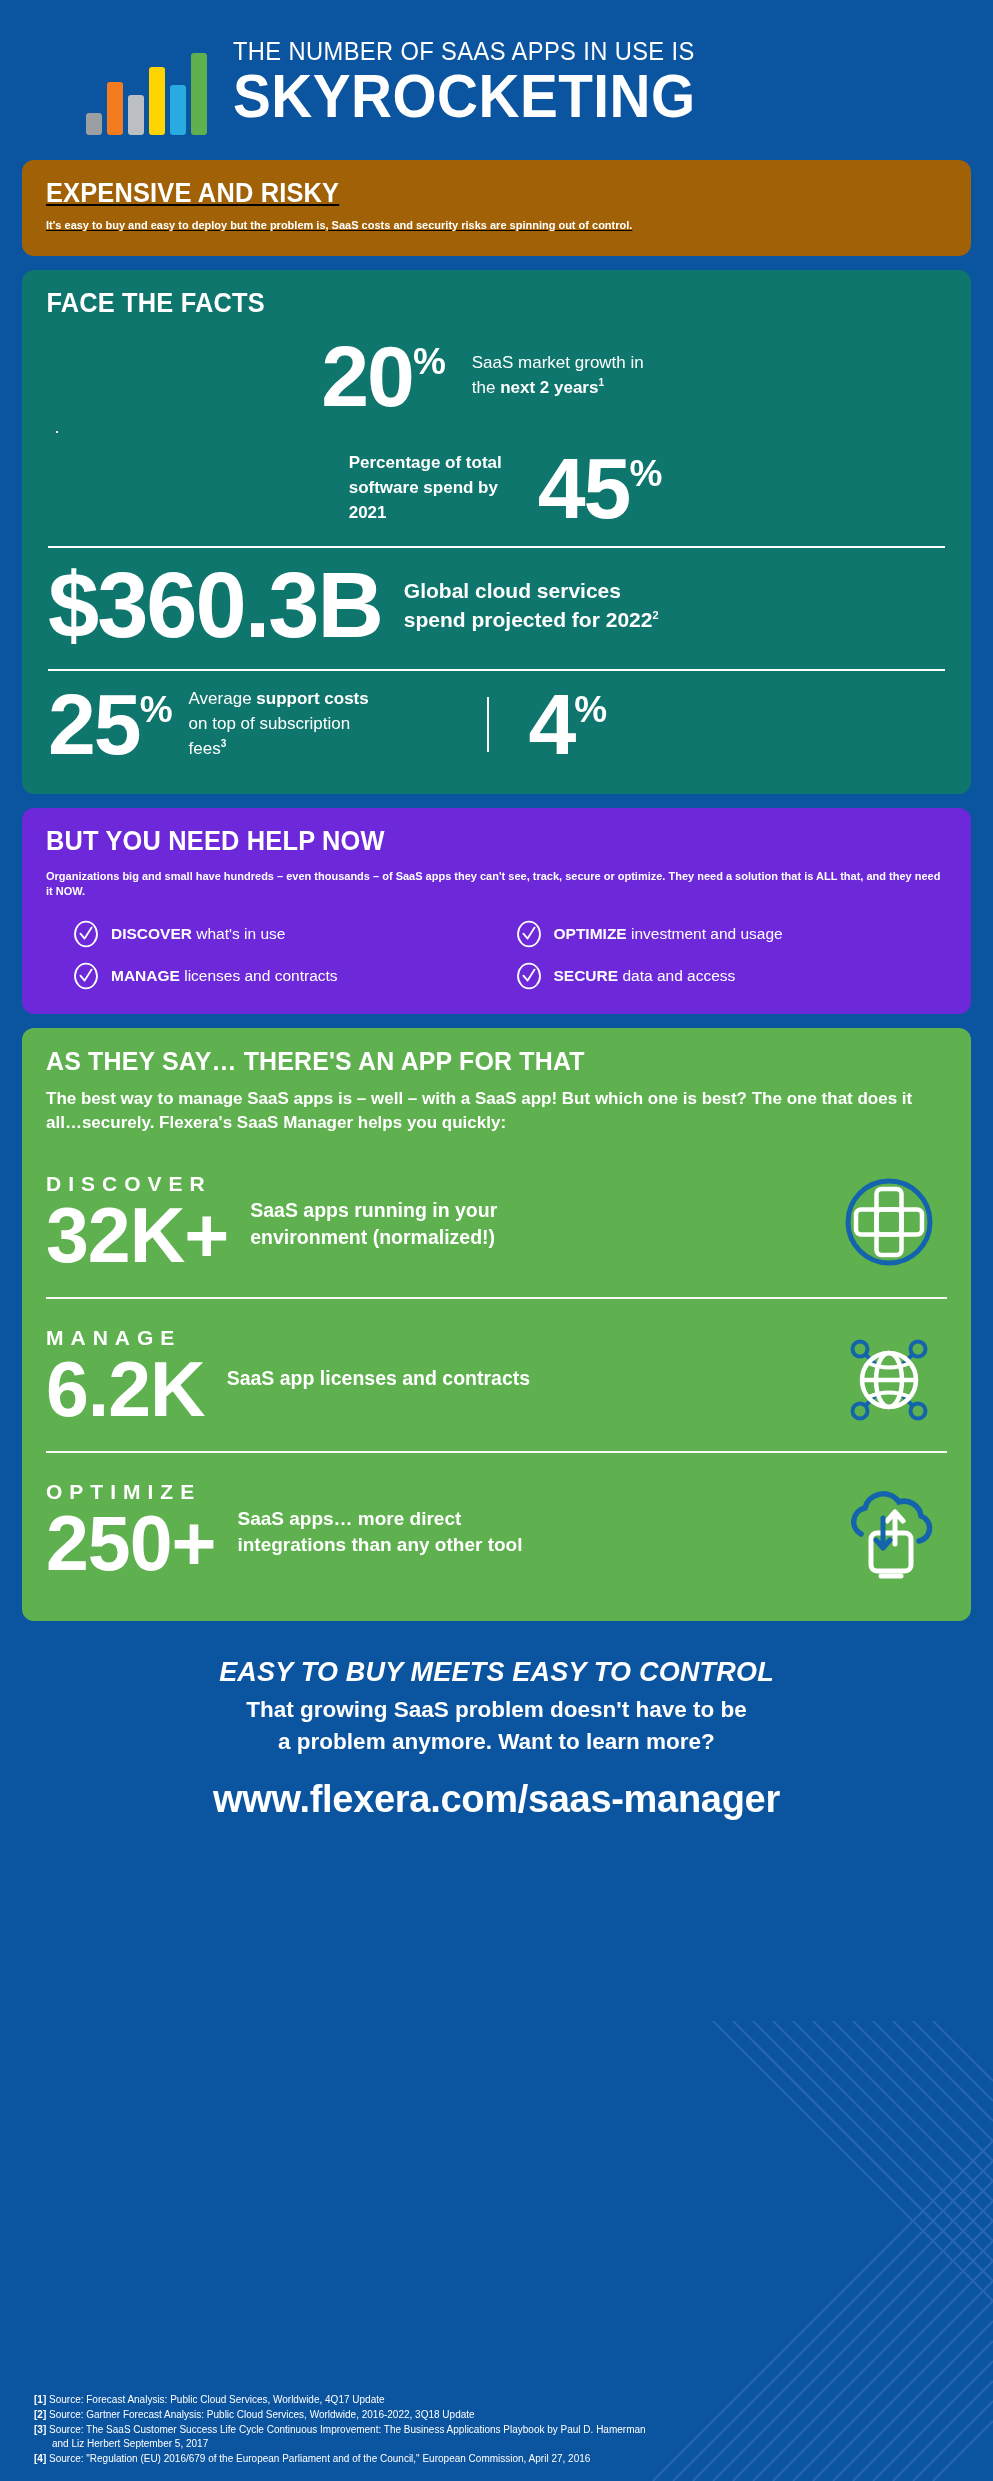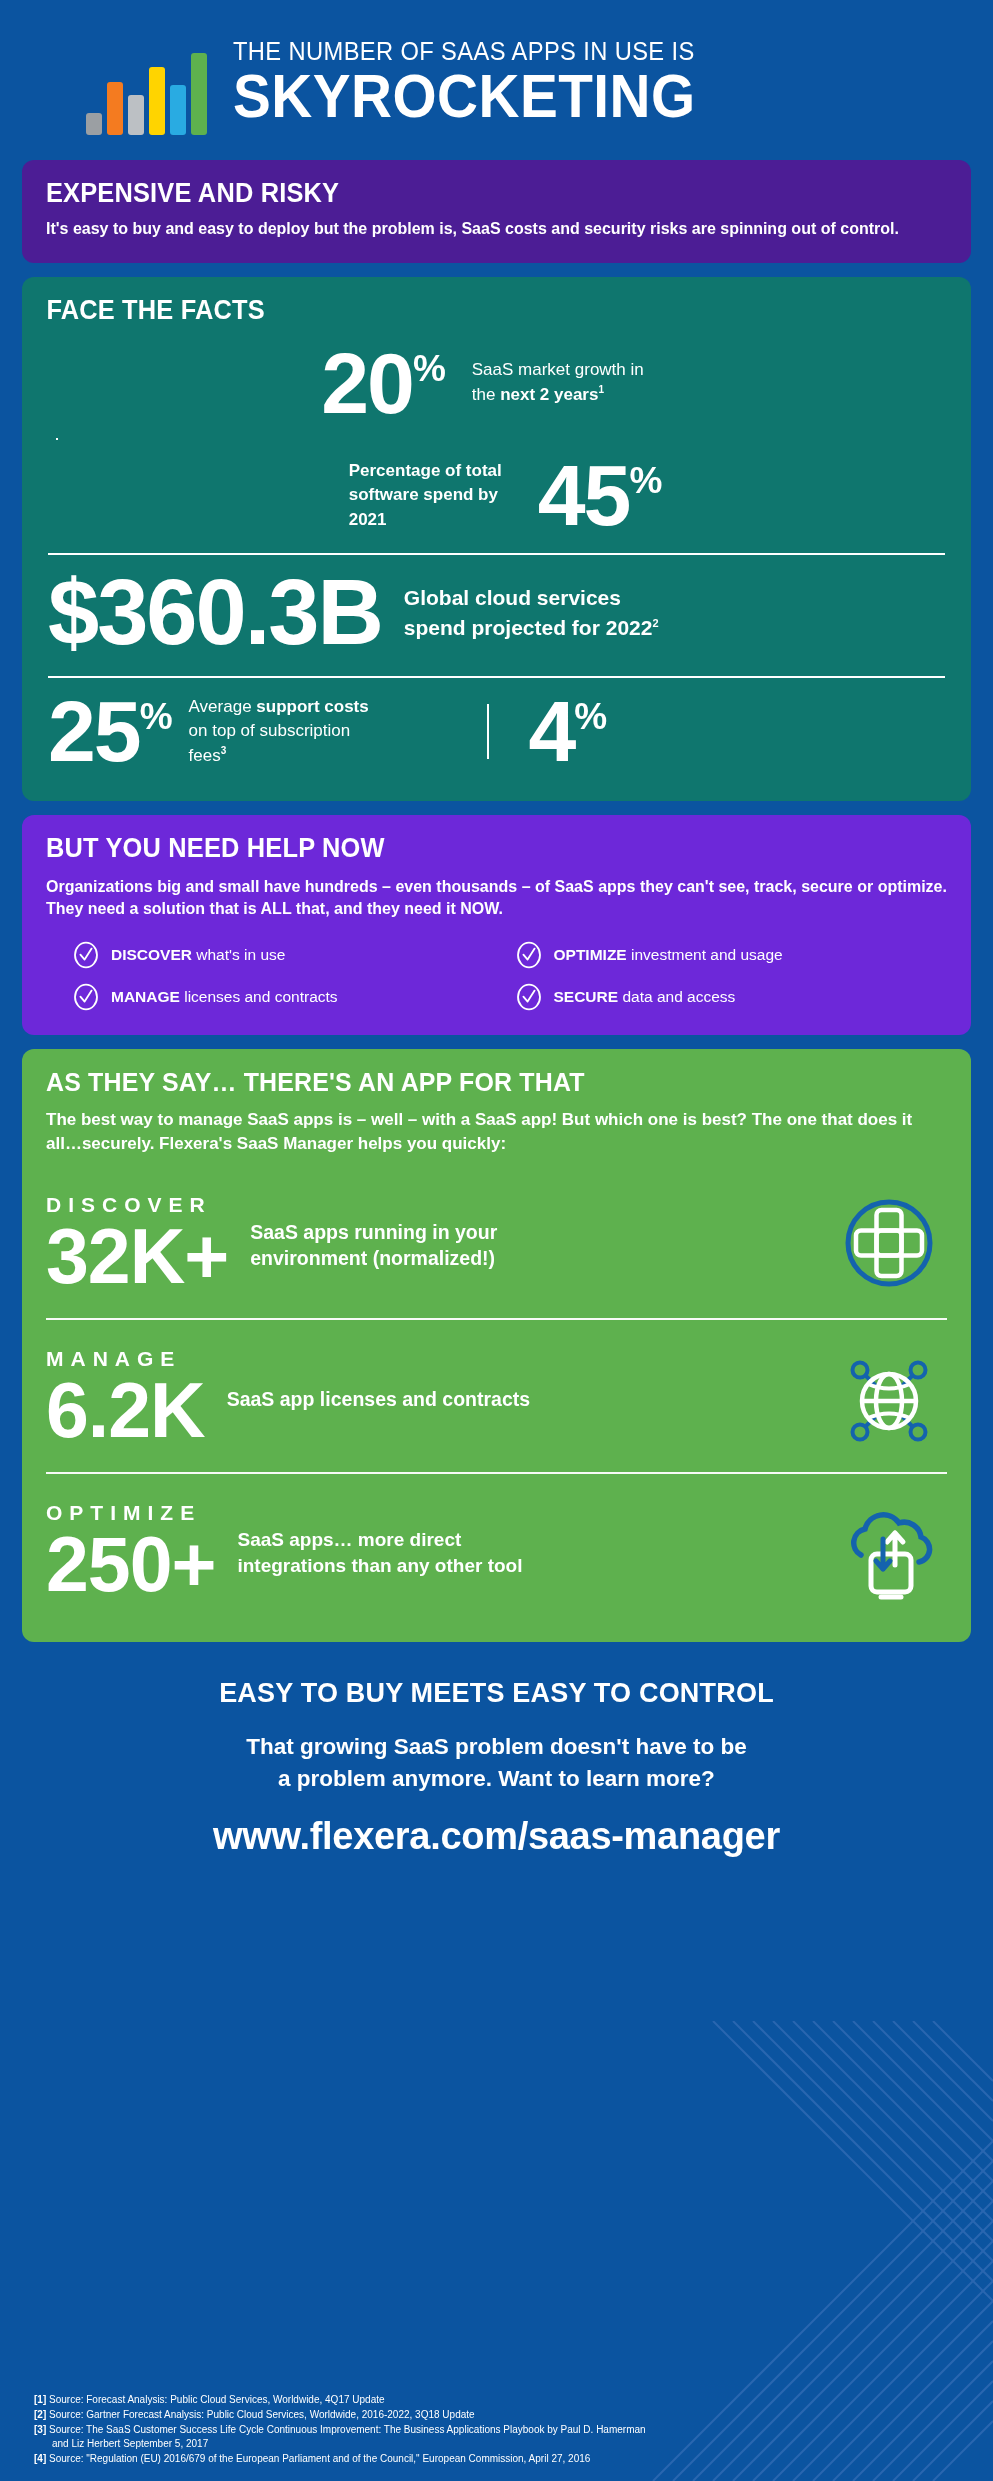--- a/index.html
+++ b/index.html
@@ -81,27 +81,27 @@
     color: #ffffff;
     font-weight: bold;
     font-size: 27px;
     letter-spacing: .2px;
     transform: scaleX(.94);
     transform-origin: left center;
     white-space: nowrap;
   }
   .card-p {
     color: #ffffff;
-    font-size: 16px;
+    font-size: 11px;
     font-weight: bold;
     line-height: 1.42;
   }
 
   
-  .orange { background: #4c1d95; padding: 18px 24px 22px 24px; }
+  .orange { background: #a16207; padding: 18px 24px 22px 24px; text-decoration: underline; }
   .orange .card-h { margin-bottom: 9px; }
 
   
   .facts { background: #0f766e; padding: 18px 0 20px 0; }
   .facts > .card-h { padding: 0 26px; margin-bottom: 4px; }
   .facts-row {
     display: flex;
     align-items: center;
     padding: 0 26px;
   }
@@ -233,21 +233,22 @@
     position: relative;
     text-align: center;
     padding-top: 22px;
     z-index: 2;
   }
   .f-h {
     color: #ffffff;
     font-size: 27px;
     font-weight: bold;
     letter-spacing: .2px;
-    margin-bottom: 22px;
+    margin-bottom: 6px;
+    font-style: italic;
   }
   .f-p {
     color: #ffffff;
     font-size: 22.5px;
     font-weight: bold;
     line-height: 1.42;
     margin-bottom: 20px;
   }
   .f-url {
     color: #ffffff;

